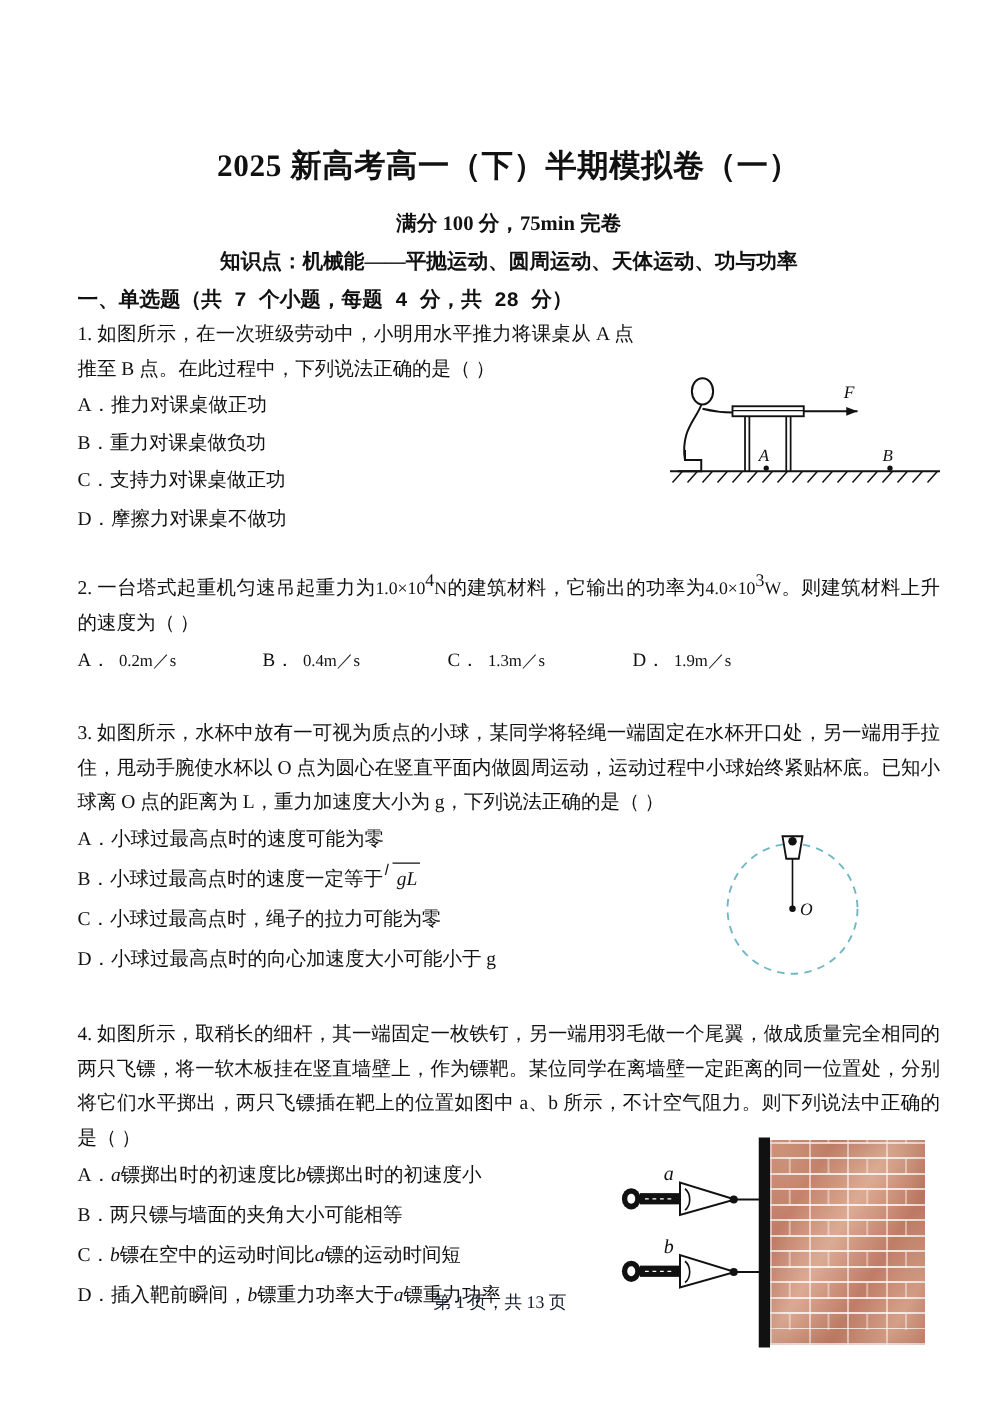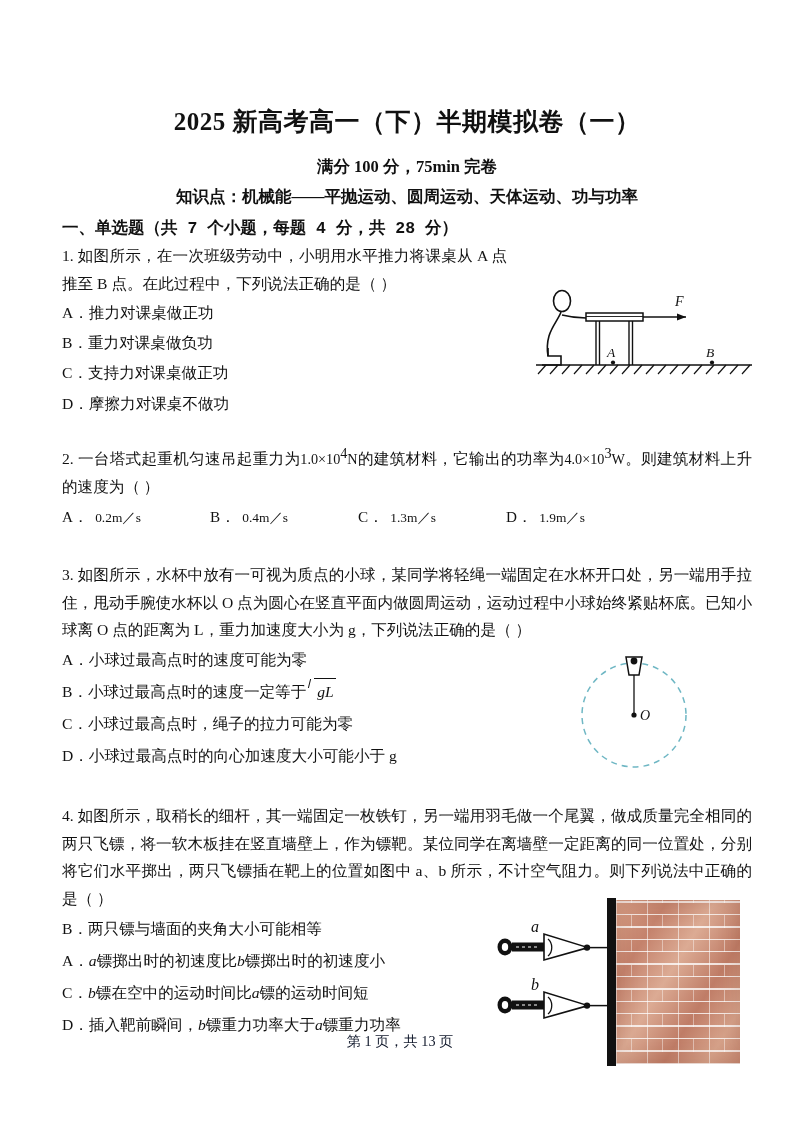--- a/index.html
+++ b/index.html
@@ -16,21 +16,21 @@
     width: 800px;
     height: 1131px;
     margin: 0 auto;
     background: #ffffff;
     overflow: hidden;
     box-sizing: border-box;
   }
   .content {
     position: absolute;
     left: 62px;
-    top: 4px;
+    top: 16px;
     width: 690px;
   }
 
   
   .doc-title {
     text-align: center;
     font-size: 25px;
     font-weight: bold;
     letter-spacing: 0.5px;
     margin-top: 103px;
@@ -308,25 +308,25 @@
           <circle cx="60" cy="62" r="2.6" fill="#111"></circle>
           <text x="66" y="67" font-family="Liberation Serif, serif" font-size="14" font-style="italic" fill="#111">O</text>
         </svg>
       </div>
     </div>
 
     <div class="question" id="q4">
       <div class="q-stem">4. 如图所示，取稍长的细杆，其一端固定一枚铁钉，另一端用羽毛做一个尾翼，做成质量完全相同的两只飞镖，将一软木板挂在竖直墙壁上，作为镖靶。某位同学在离墙壁一定距离的同一位置处，分别将它们水平掷出，两只飞镖插在靶上的位置如图中 a、b 所示，不计空气阻力。则下列说法中正确的是（            ）</div>
 
       <div class="opt wide">
+        <span>A．</span><span class="mvar">a</span><span>镖掷出时的初速度比</span><span class="mvar">b</span><span>镖掷出时的初速度小</span>
+      </div>
+
+      <div class="opt wide">
         <span>B．</span><span>两只镖与墙面的夹角大小可能相等</span>
-      </div>
-
-      <div class="opt wide">
-        <span>A．</span><span class="mvar">a</span><span>镖掷出时的初速度比</span><span class="mvar">b</span><span>镖掷出时的初速度小</span>
       </div>
 
       <div class="opt wide">
         <span>C．</span><span class="mvar">b</span><span>镖在空中的运动时间比</span><span class="mvar">a</span><span>镖的运动时间短</span>
       </div>
 
       <div class="opt wide">
         <span>D．</span><span>插入靶前瞬间，</span><span class="mvar">b</span><span>镖重力功率大于</span><span class="mvar">a</span><span>镖重力功率</span>
       </div>
 

